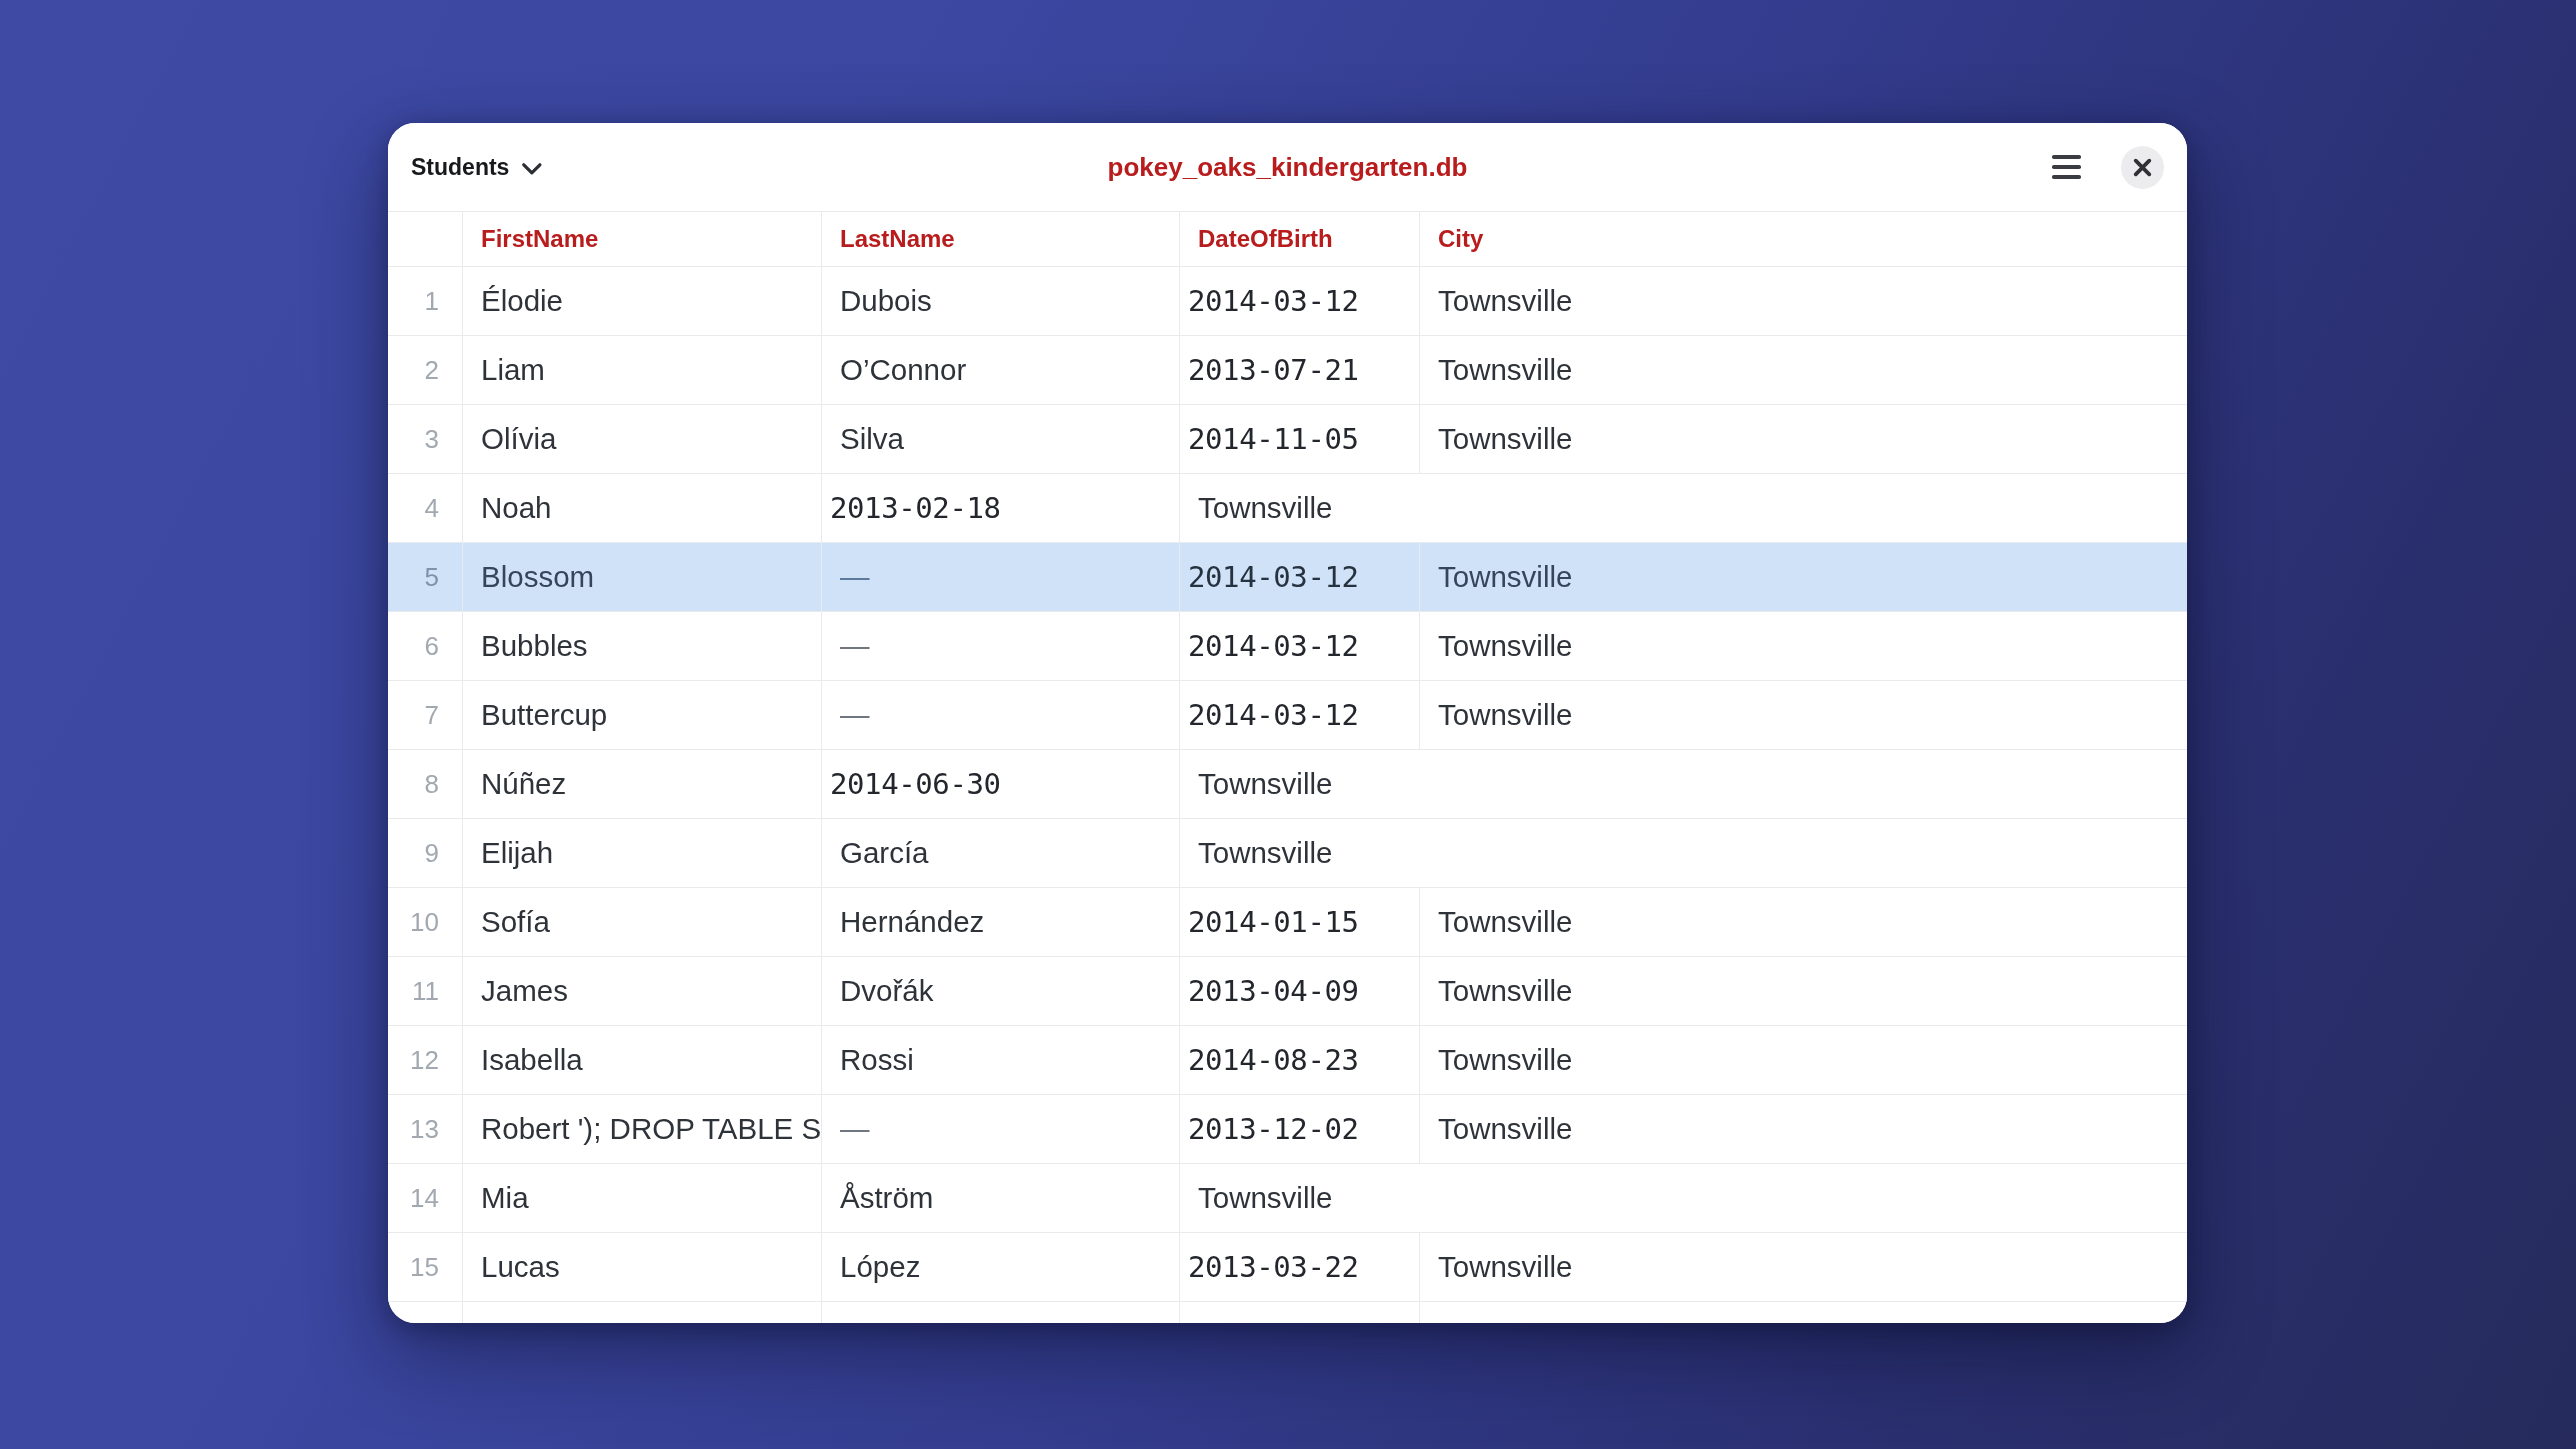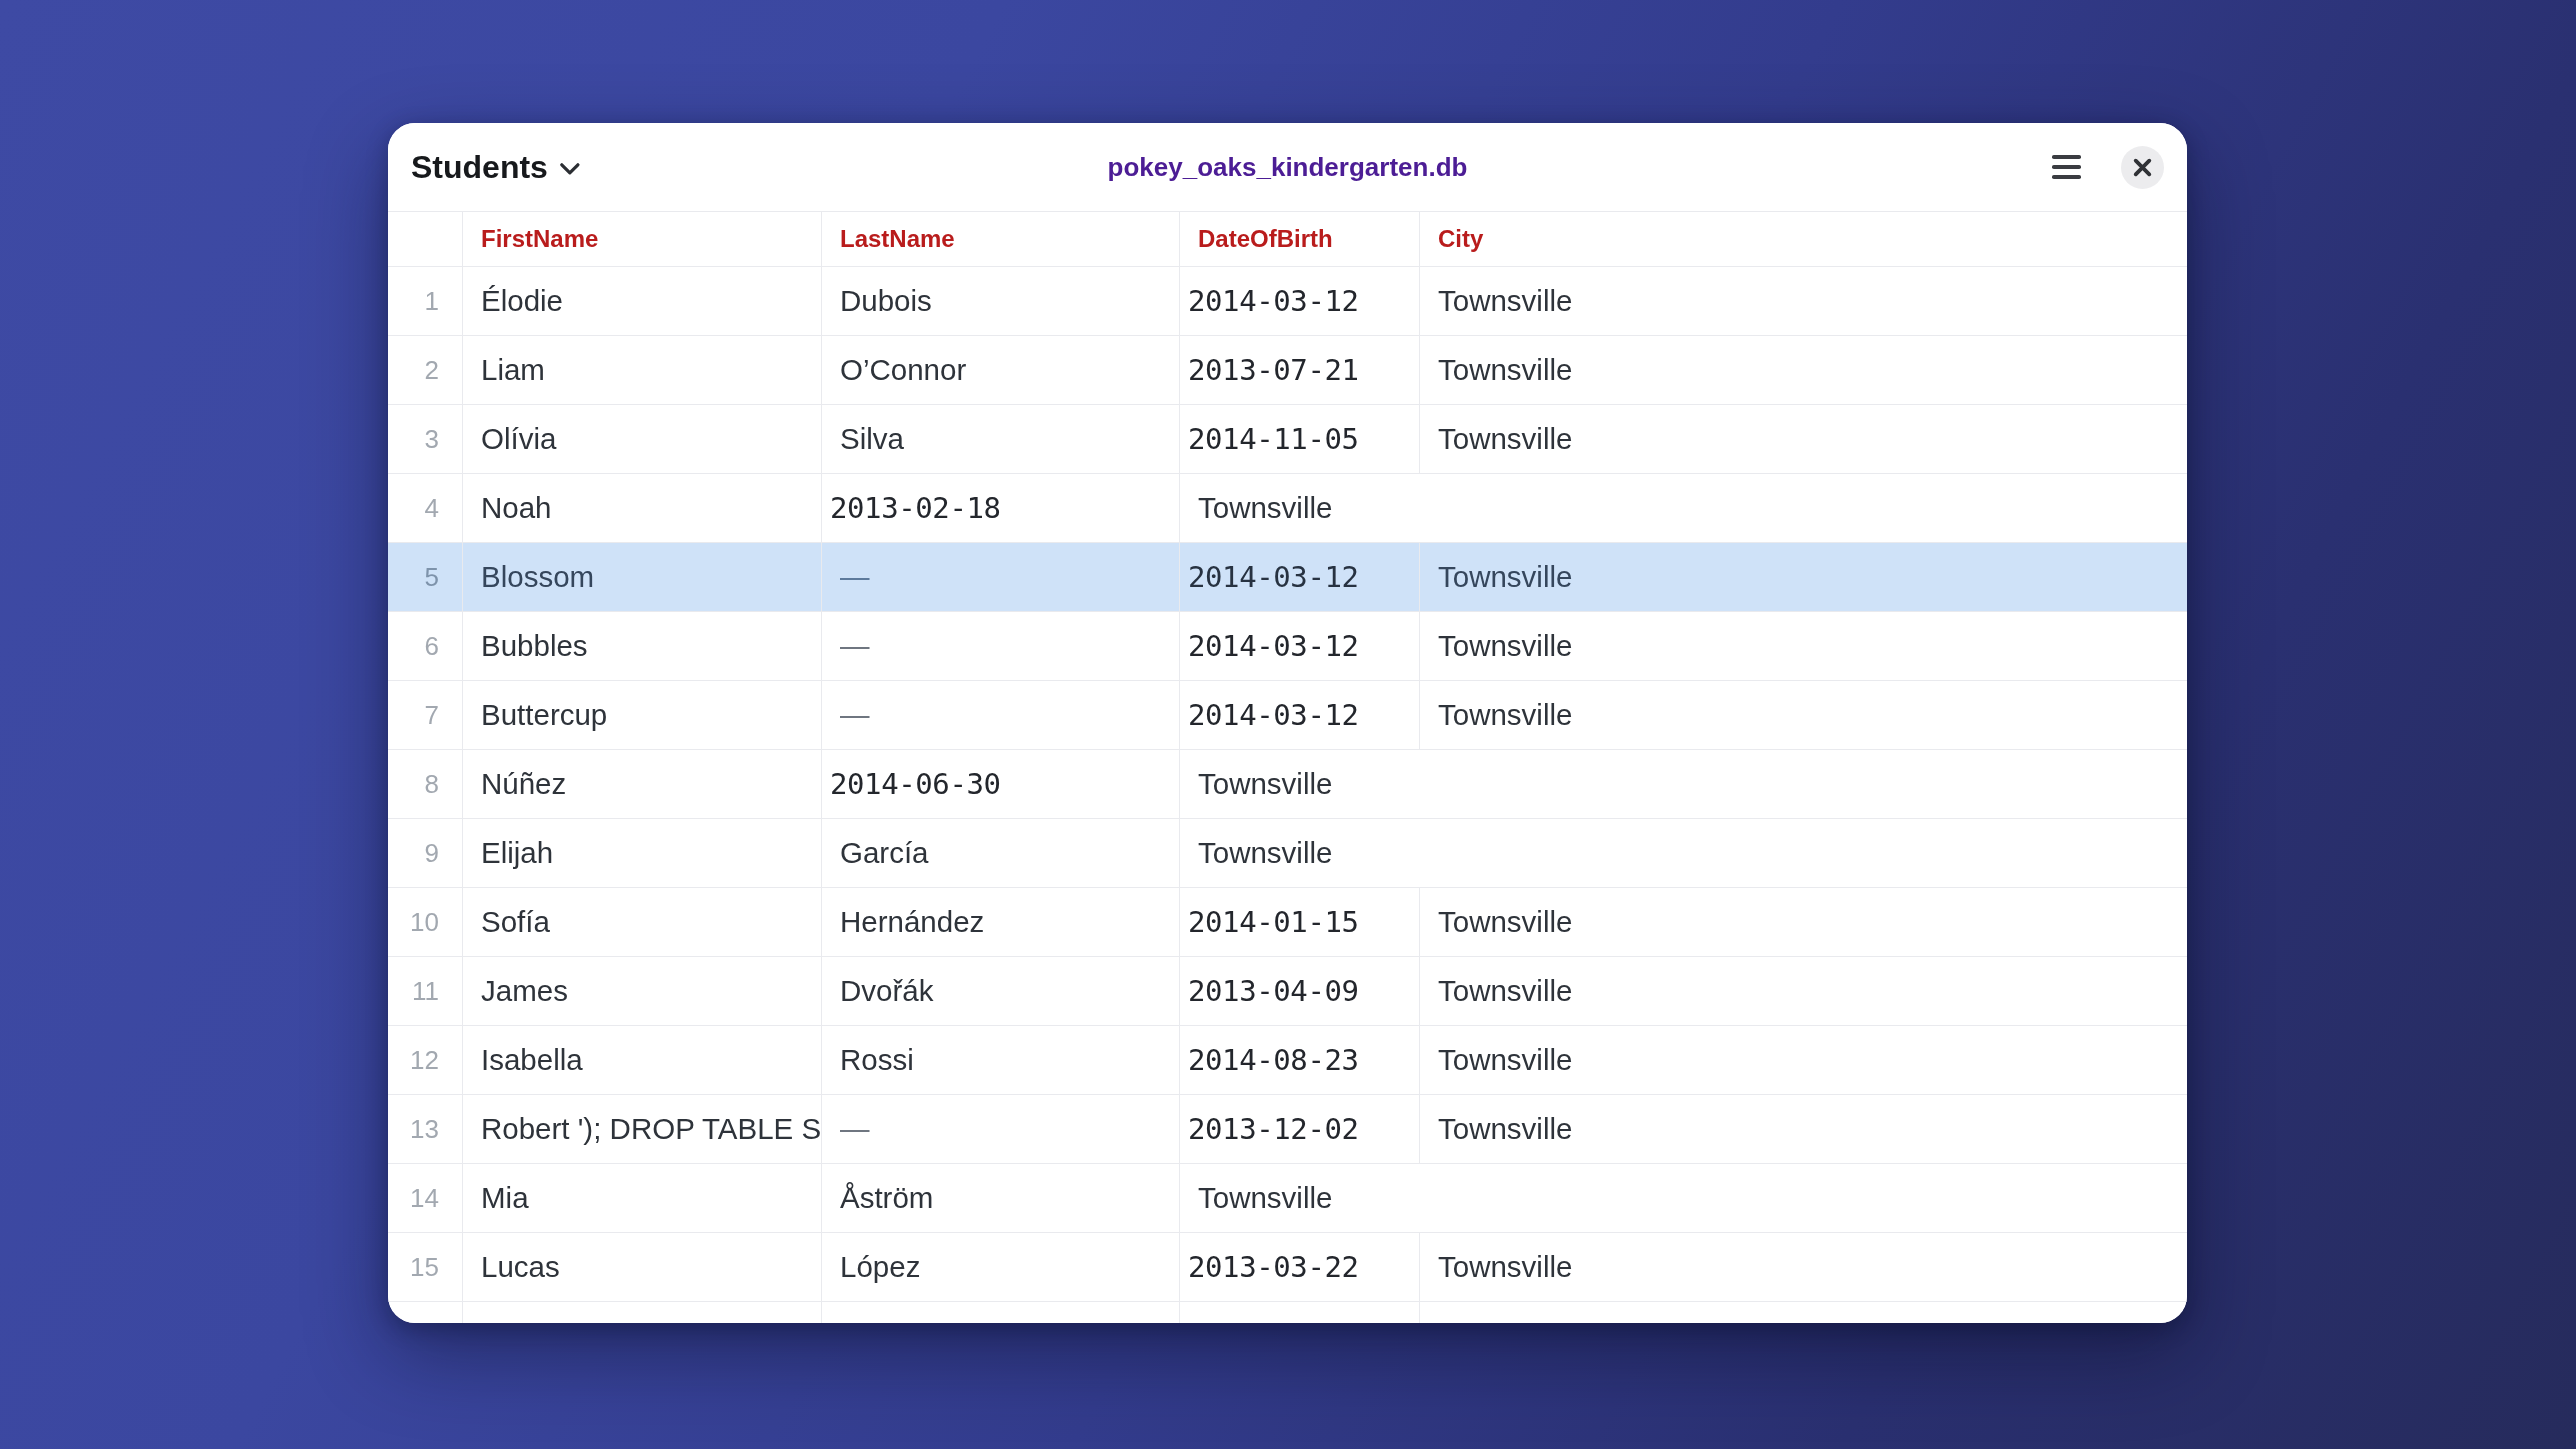--- a/index.html
+++ b/index.html
@@ -17,26 +17,26 @@
     box-shadow:0 30px 81px rgba(8,10,38,.45), 0 5.4px 21.5px rgba(8,10,38,.30);
   }
 
   
   .titlebar{
     height:89px; display:flex; align-items:center; padding:0 23px;
     border-bottom:0.9px solid var(--line); position:relative; background:#fff;
   }
   .tbl-selector{
     display:flex; align-items:center; gap:12.5px; border:none; background:none;
-    font-family:inherit; font-size:32px; font-weight:700; color:#17191c; cursor:pointer; z-index:2;
+    font-family:inherit; font-size:23px; font-weight:700; color:#17191c; cursor:pointer; z-index:2;
   }
   .chevron{ display:flex; align-items:center; margin-top:3.6px; }
   .win-title{
     position:absolute; left:0; right:0; text-align:center;
-    font-size:26px; font-weight:700; color:#4c1d95; pointer-events:none;
+    font-size:26px; font-weight:700; color:#b91c1c; pointer-events:none;
   }
   .titlebar-right{ margin-left:auto; display:flex; align-items:center; gap:38px; z-index:2; }
   .menu-btn{ display:flex; flex-direction:column; gap:6.3px; border:none; background:none; cursor:pointer; padding:5.4px 1.8px; }
   .menu-btn .bar{ width:29.5px; height:3.6px; background:#3a3c41; border-radius:1.8px; }
   .close-btn{
     width:43px; height:43px; border-radius:50%; background:#ececee; border:none; cursor:pointer;
     display:flex; align-items:center; justify-content:center;
   }
 
   

